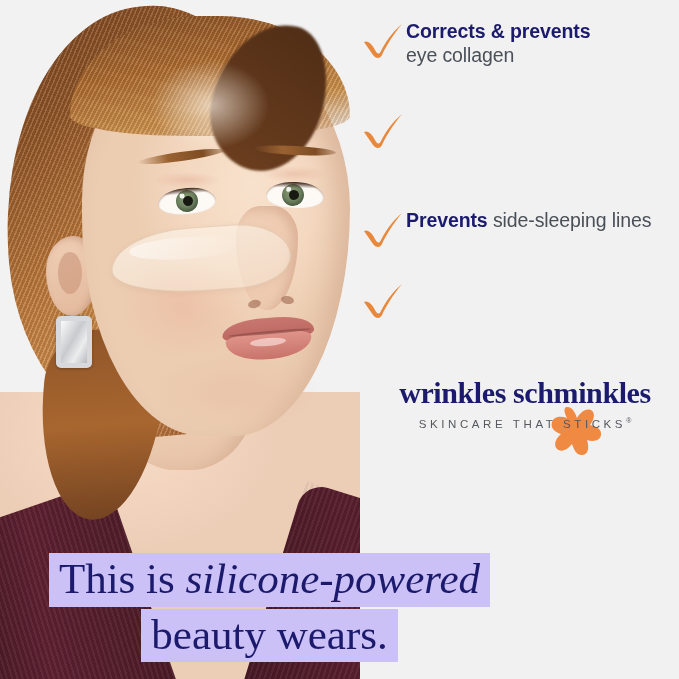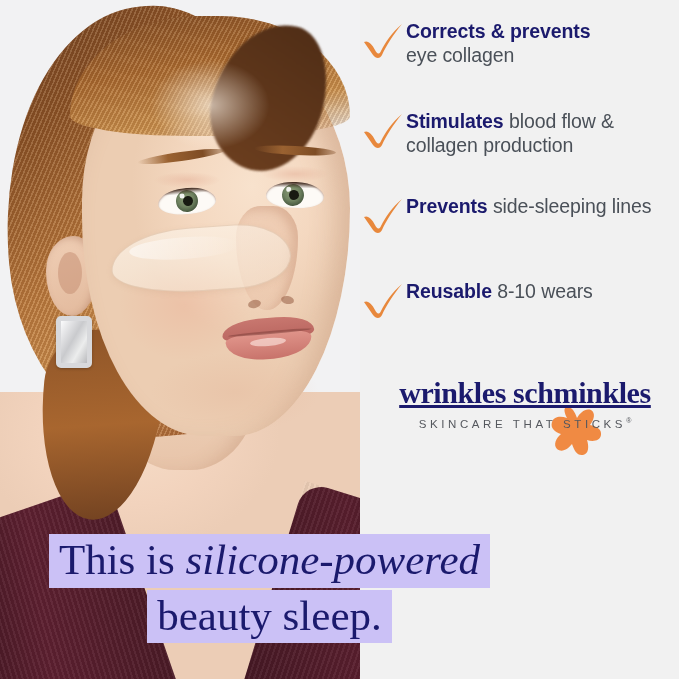--- a/index.html
+++ b/index.html
@@ -209,35 +209,34 @@
     position:absolute;left:170px;top:28px;width:54px;height:54px;
   }
   .logo-word{
     position:relative;z-index:2;
     font-family:"Liberation Serif",serif;
     font-weight:700;
     font-size:30px;
     letter-spacing:-.4px;
     color:#1b1a6d;
     white-space:nowrap;
-    text-decoration:underline;
   }
   .logo-tag{
     position:relative;z-index:2;
     margin-top:7px;
     font-size:11.5px;
     letter-spacing:3.6px;
     color:#55585e;
     white-space:nowrap;
   }
   .logo-tag sup{font-size:7px;letter-spacing:0;vertical-align:super;}
 
   
   .banner{
-    position:absolute;left:0;top:534px;width:539px;height:120px;
+    position:absolute;left:0;top:553px;width:539px;height:120px;
     text-align:center;
     pointer-events:none;
   }
   .bline{display:block;}
   .bhl{
     display:inline-block;
     background:#cbc1f6;
     color:#1b1a6d;
     font-family:"Liberation Serif",serif;
     font-size:43px;
@@ -333,41 +332,39 @@
         <span class="btext b-c"><b>Corrects &amp; prevents</b><br><span>eye collagen</span></span>
       </div>
 
       <div class="bullet" style="top:108px;">
         <span class="tick">
           <svg width="46" height="44" viewBox="0 0 46 44">
             <path d="M4 24 C8 22 12 26 15 32 C17 36 19 37 21 33 C25 25 32 14 42 6
                      C33 17 26 28 22 37 C20 41 16 41 13 37 C10 33 7 28 4 24 Z" fill="#e8883c"></path>
           </svg>
         </span>
-        <span class="btext b-l"><b>Stimulates</b><span> blood flow &amp; collagen production</span></span>
-      </div>
-
-      <div class="bullet" style="top:193px;">
+      </div>
+
+      <div class="bullet" style="top:207px;">
         <span class="tick">
           <svg width="46" height="44" viewBox="0 0 46 44">
             <path d="M4 24 C8 22 12 26 15 32 C17 36 19 37 21 33 C25 25 32 14 42 6
                      C33 17 26 28 22 37 C20 41 16 41 13 37 C10 33 7 28 4 24 Z" fill="#e8883c"></path>
           </svg>
         </span>
         <span class="btext b-l"><b>Prevents</b><span> side-sleeping lines</span></span>
       </div>
 
       <div class="bullet" style="top:278px;">
         <span class="tick">
           <svg width="46" height="44" viewBox="0 0 46 44">
             <path d="M4 24 C8 22 12 26 15 32 C17 36 19 37 21 33 C25 25 32 14 42 6
                      C33 17 26 28 22 37 C20 41 16 41 13 37 C10 33 7 28 4 24 Z" fill="#e8883c"></path>
           </svg>
         </span>
-        <span class="btext b-l"><b>Reusable</b><span> 8-10 wears</span></span>
       </div>
 
     </div>
 
     <div class="logo">
       <span class="logo-blob">
         <svg width="54" height="54" viewBox="0 0 54 54">
           <path d="M16 3 C22 2 25 8 27 14 C30 9 35 4 41 6 C46 9 44 16 40 21
                    C46 22 52 25 51 31 C50 37 43 38 37 36 C39 42 39 50 33 51
                    C27 52 24 46 22 40 C18 45 12 49 7 45 C3 41 6 34 11 30
@@ -378,17 +375,17 @@
       <div class="logo-tag"><span>SKINCARE THAT STICKS</span><sup>®</sup></div>
     </div>
 
   </div>
 
   <div class="banner">
     <span class="bline">
       <span class="bhl"><span>This is </span><i>silicone-powered</i></span>
     </span>
     <span class="bline bline2">
-      <span class="bhl">beauty sleep.</span>
+      <span class="bhl">beauty wears.</span>
     </span>
   </div>
 
 </div>
 
 </body></html>

